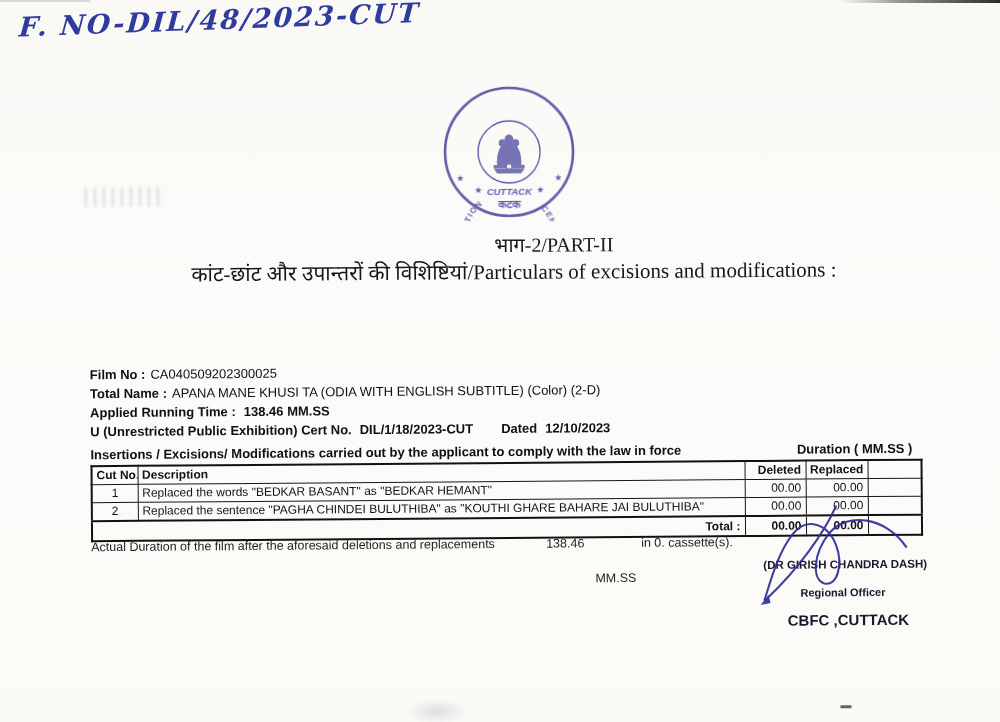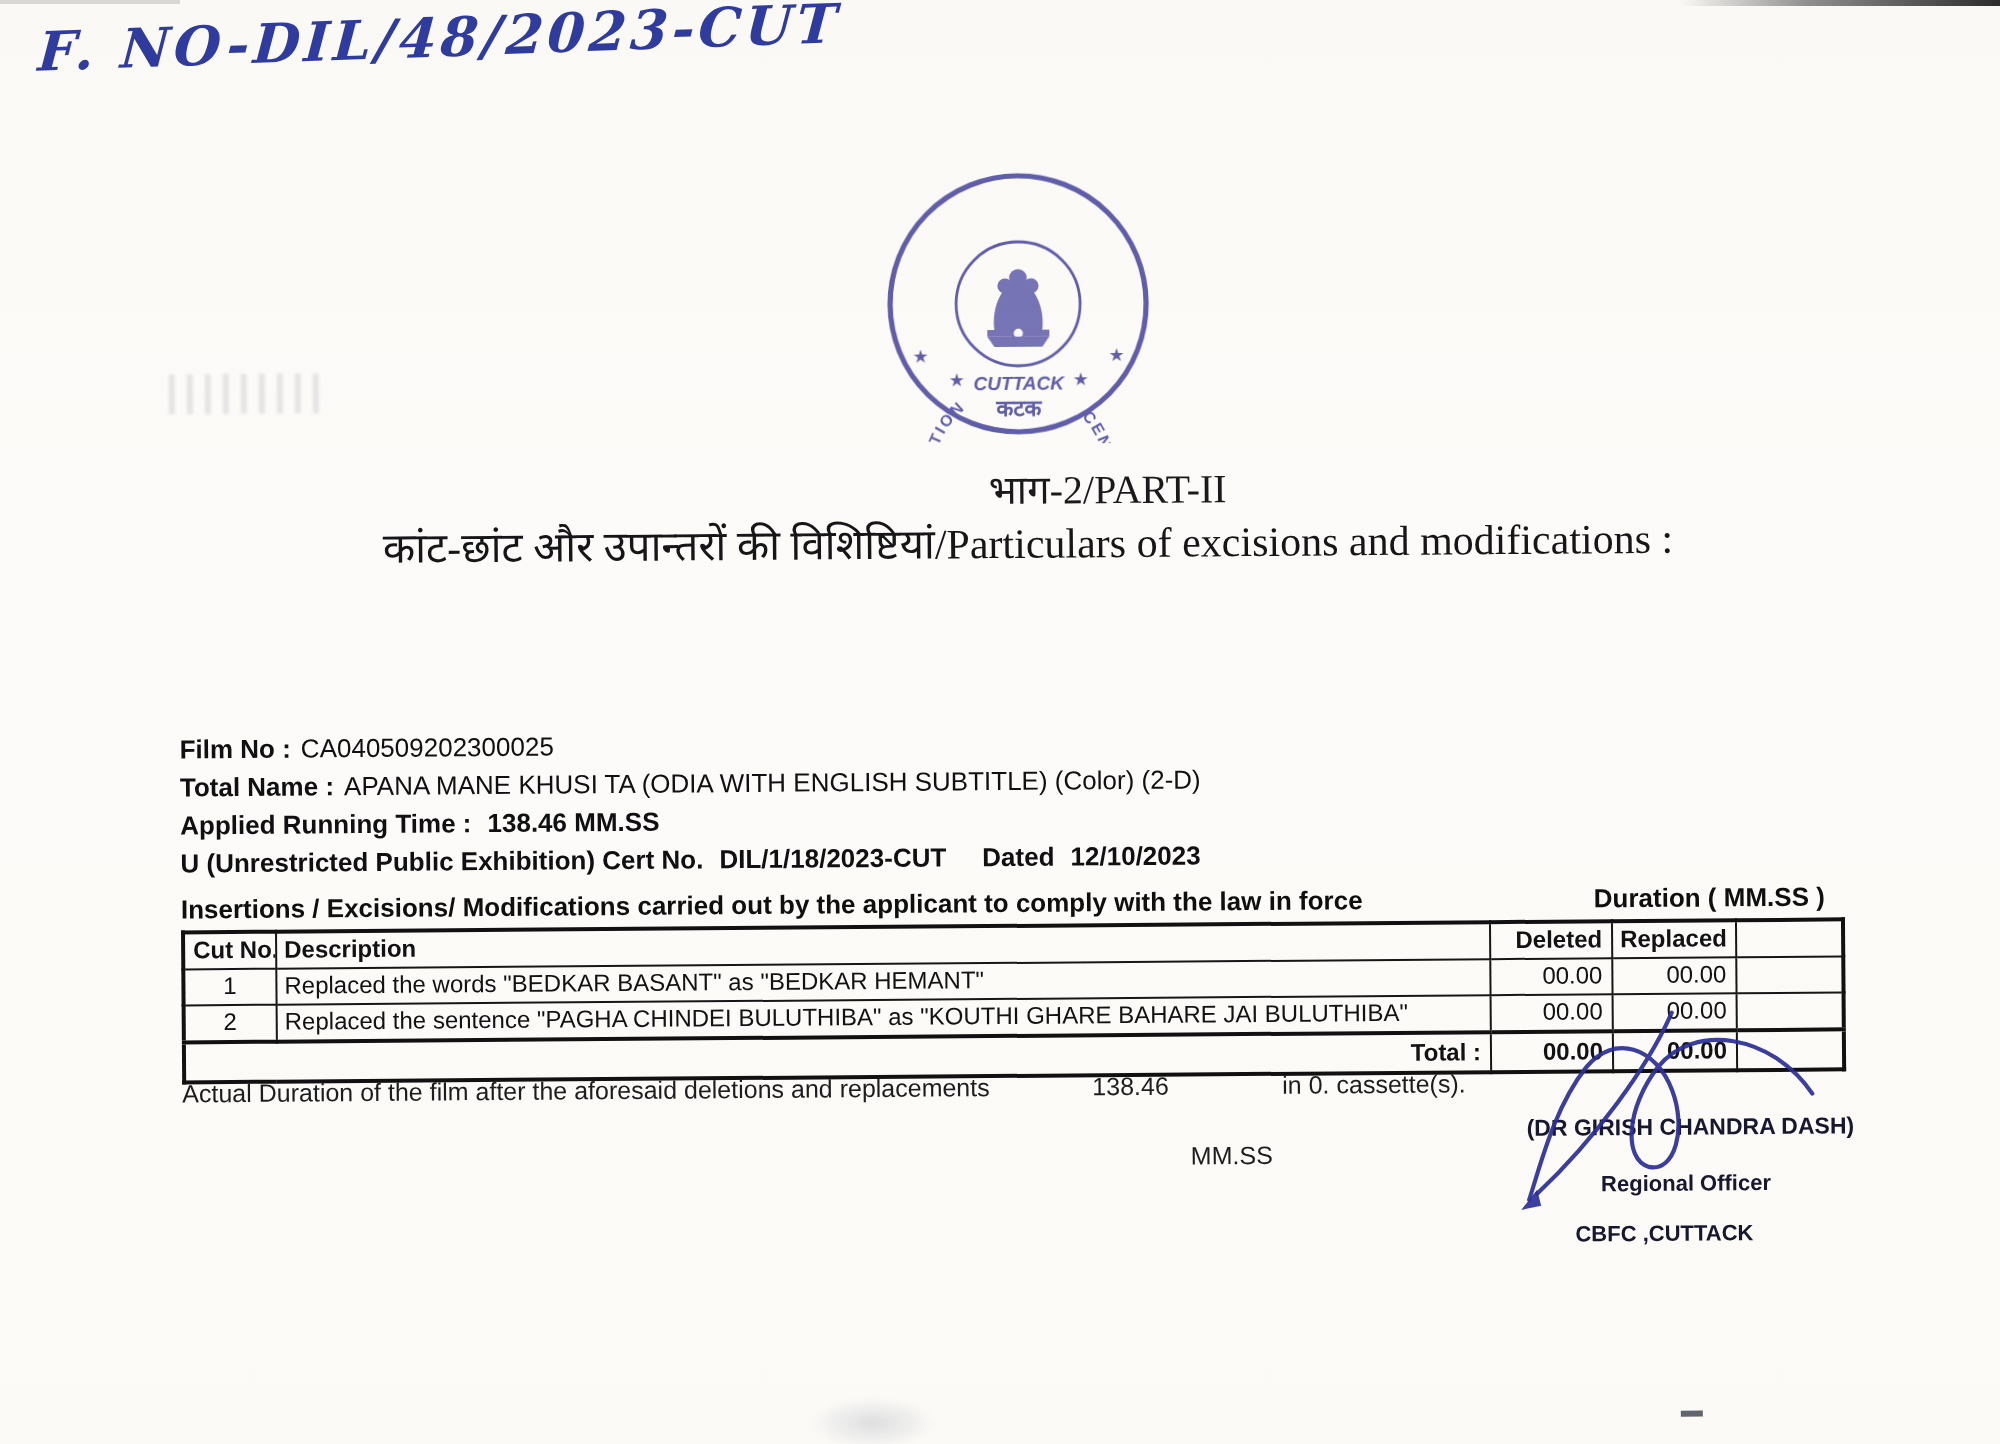--- a/index.html
+++ b/index.html
@@ -33,21 +33,21 @@
   .part-title{position:absolute;left:55px;top:231px;width:1000px;text-align:center;
     font-family:"Liberation Serif",serif;font-size:20px;color:#1a1a1c;}
   .subtitle{position:absolute;left:15px;top:257px;width:1000px;text-align:center;
     font-family:"Liberation Serif",serif;font-size:21px;color:#161618;}
   
   .details{position:absolute;left:90px;top:362px;font-size:13px;color:#101012;}
   .details .line{height:19px;line-height:19px;white-space:nowrap;}
   .lbl{font-weight:bold;}
   .val{margin-left:5px;}
   .valb{margin-left:8px;font-weight:bold;margin-top:32px;}
-  .gap{margin-left:18px;}
+  .gap{margin-left:28px;}
   
   .caption-row{position:absolute;left:90px;top:444px;width:822px;display:flex;
     justify-content:space-between;font-weight:bold;font-size:13px;color:#0f0f10;}
   
   table.cuts{position:absolute;left:90px;top:462px;width:830px;border-collapse:collapse;
     table-layout:fixed;font-size:12px;color:#121214;}
   table.cuts td,table.cuts th{border:1.5px solid #161616;padding:0 4px;height:17px;
     line-height:15px;overflow:hidden;white-space:nowrap;}
   table.cuts{border:2px solid #111;}
   th.h-cut{text-align:left;font-weight:bold;}
@@ -61,21 +61,21 @@
   .actual{position:absolute;left:90px;top:537px;width:780px;height:18px;font-size:12.5px;color:#1d1d20;}
   .actual span{position:absolute;top:0;white-space:nowrap;}
   .a-label{left:0;}
   .a-value{left:455px;}
   .a-unit{left:504px;margin-top:35px;}
   .a-cassette{left:550px;}
   
   .sig-svg{position:absolute;left:742px;top:506px;width:175px;height:112px;z-index:5;pointer-events:none;}
   .sig-name{position:absolute;left:762px;top:561px;font-size:11.5px;font-weight:bold;color:#17172e;white-space:nowrap;}
   .sig-title{position:absolute;left:799px;top:589px;font-size:11px;font-weight:bold;color:#17172e;white-space:nowrap;}
-  .sig-org{position:absolute;left:786px;top:614px;font-size:11px;font-weight:bold;color:#17172e;white-space:nowrap;}
+  .sig-org{position:absolute;left:786px;top:614px;font-size:15px;font-weight:bold;color:#17172e;white-space:nowrap;}
 </style>
 </head>
 <body>
 
 <div class="page">
   <div class="edge-top"></div>
   <div class="edge-top-left"></div>
 
   <div class="doc">
 

